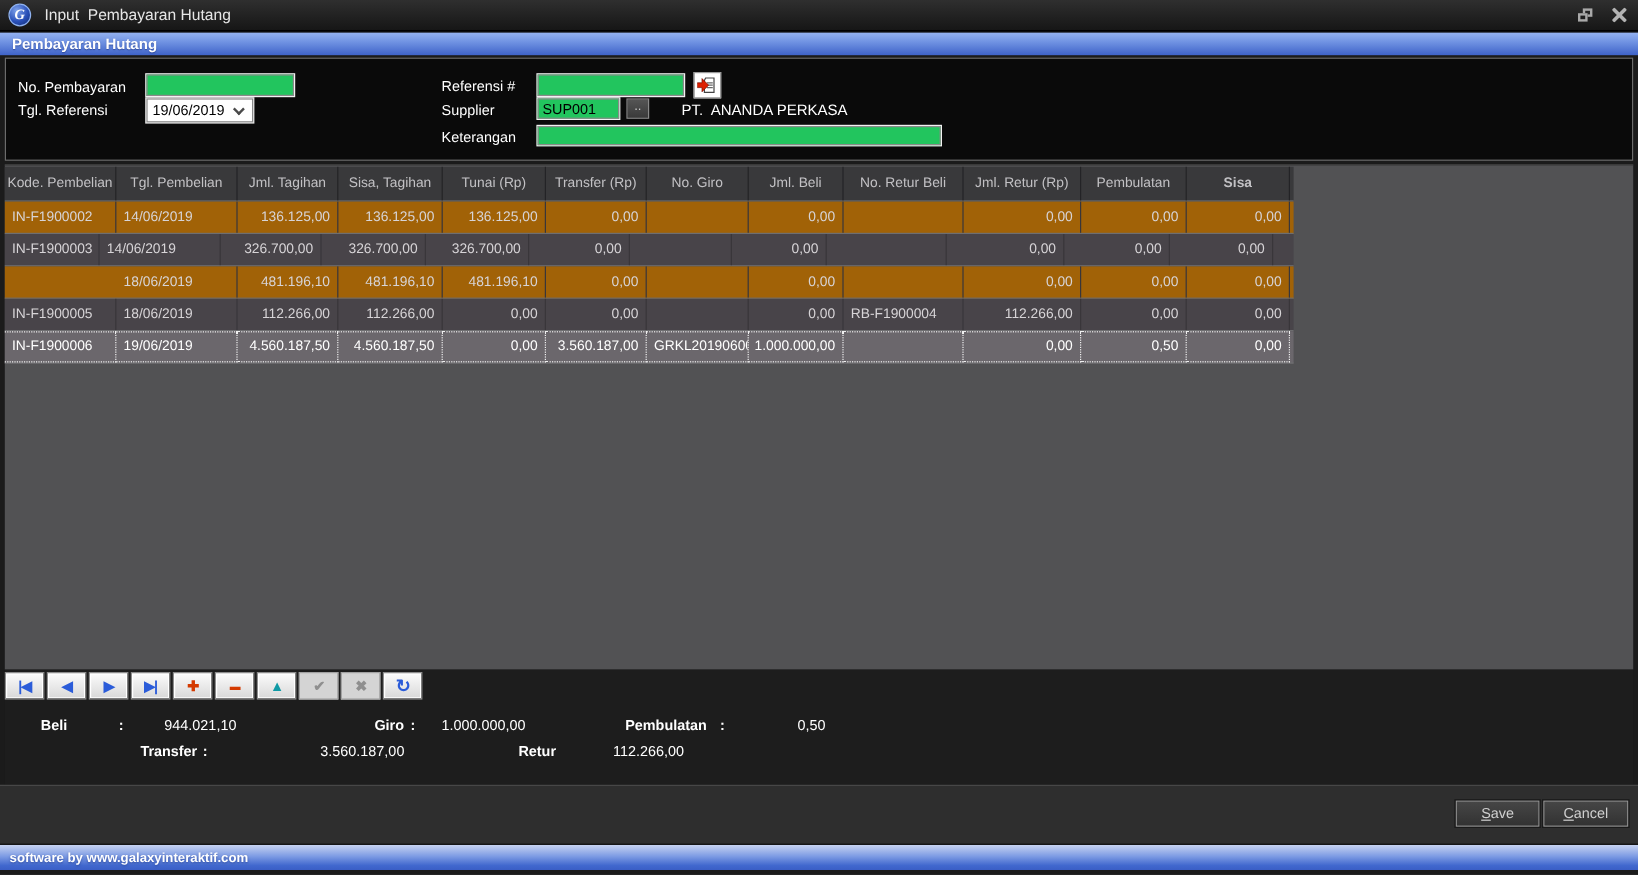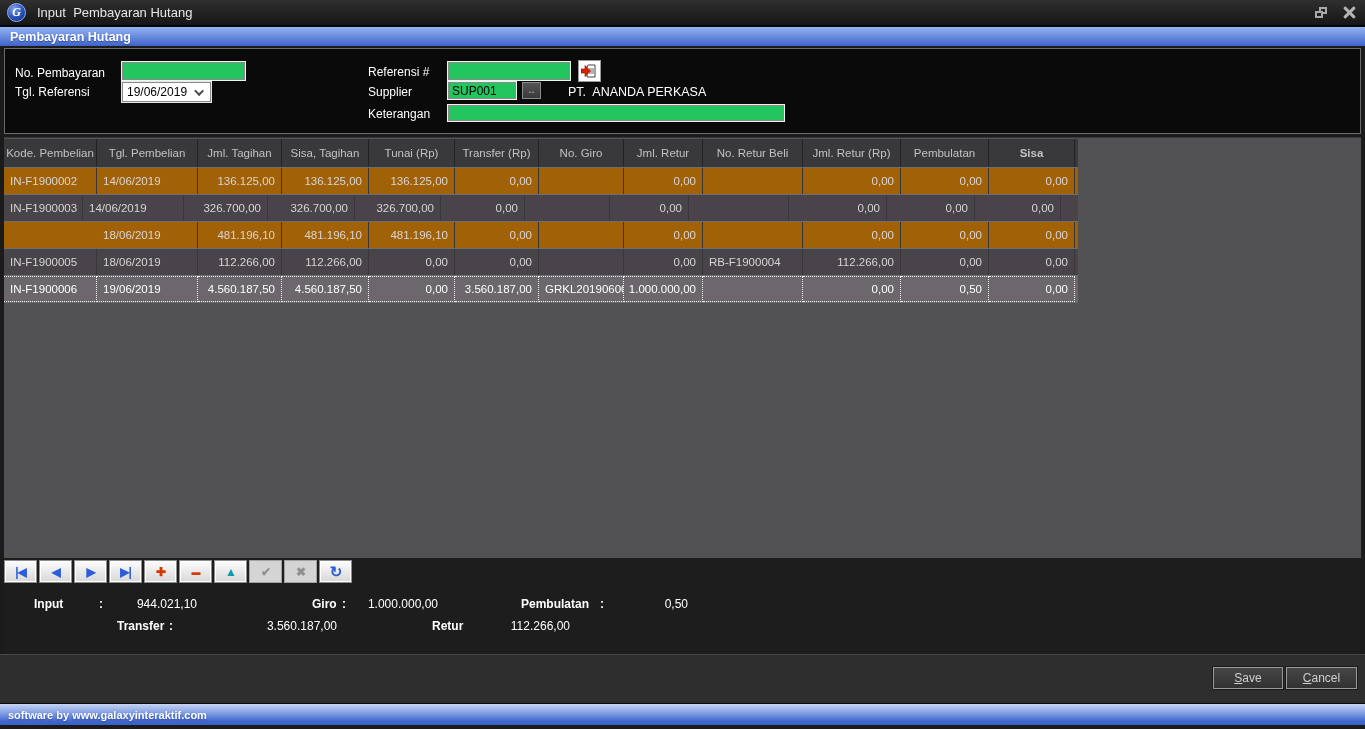--- a/index.html
+++ b/index.html
@@ -124,21 +124,21 @@
 <div class="grid-area">
   <div class="dbgrid" id="dbgrid">
       <div class="thead">
         <div class="th" style="width: 93px;">Kode. Pembelian</div>
         <div class="th" style="width: 101px;">Tgl. Pembelian</div>
         <div class="th" style="width: 84px;">Jml. Tagihan</div>
         <div class="th" style="width: 87px;">Sisa, Tagihan</div>
         <div class="th" style="width: 86px;">Tunai (Rp)</div>
         <div class="th" style="width: 84px;">Transfer (Rp)</div>
         <div class="th" style="width: 85px;">No. Giro</div>
-        <div class="th" style="width: 79px;">Jml. Retur</div>
+        <div class="th" style="width: 79px;">Jml. Beli</div>
         <div class="th" style="width: 100px;">No. Retur Beli</div>
         <div class="th" style="width: 98px;">Jml. Retur (Rp)</div>
         <div class="th" style="width: 88px;">Pembulatan</div>
         <div class="th" style="width: 86px; font-weight: bold;">Sisa</div>
       </div>
       <div class="trow odd">
         <div class="tcell" style="width: 93px;">IN-F1900002</div>
         <div class="tcell" style="width: 101px;">14/06/2019</div>
         <div class="tcell num" style="width: 84px;">136.125,00</div>
         <div class="tcell num" style="width: 87px;">136.125,00</div>
@@ -237,21 +237,21 @@
         <span style="color: rgb(143, 143, 143);">✔</span>
       </div>
       <div class="navbtn disabled">
         <span style="color: rgb(143, 143, 143);">✖</span>
       </div>
       <div class="navbtn">
         <span style="color: rgb(43, 92, 217); font-size: 15px; font-weight: bold;">↻</span>
       </div>
     </div>
 
-  <span class="slabel" style="left:30px;  top:39px;">Input</span>
+  <span class="slabel" style="left:30px;  top:39px;">Beli</span>
   <span class="slabel" style="left:95px;  top:39px;">:</span>
   <span class="svalue" style="left:100px; top:39px; width:93px;">944.021,10</span>
 
   <span class="slabel" style="left:308px; top:39px;">Giro</span>
   <span class="slabel" style="left:338px; top:39px;">:</span>
   <span class="svalue" style="left:348px; top:39px; width:86px;">1.000.000,00</span>
 
   <span class="slabel" style="left:517px; top:39px;">Pembulatan</span>
   <span class="slabel" style="left:596px; top:39px;">:</span>
   <span class="svalue" style="left:601px; top:39px; width:83px;">0,50</span>

